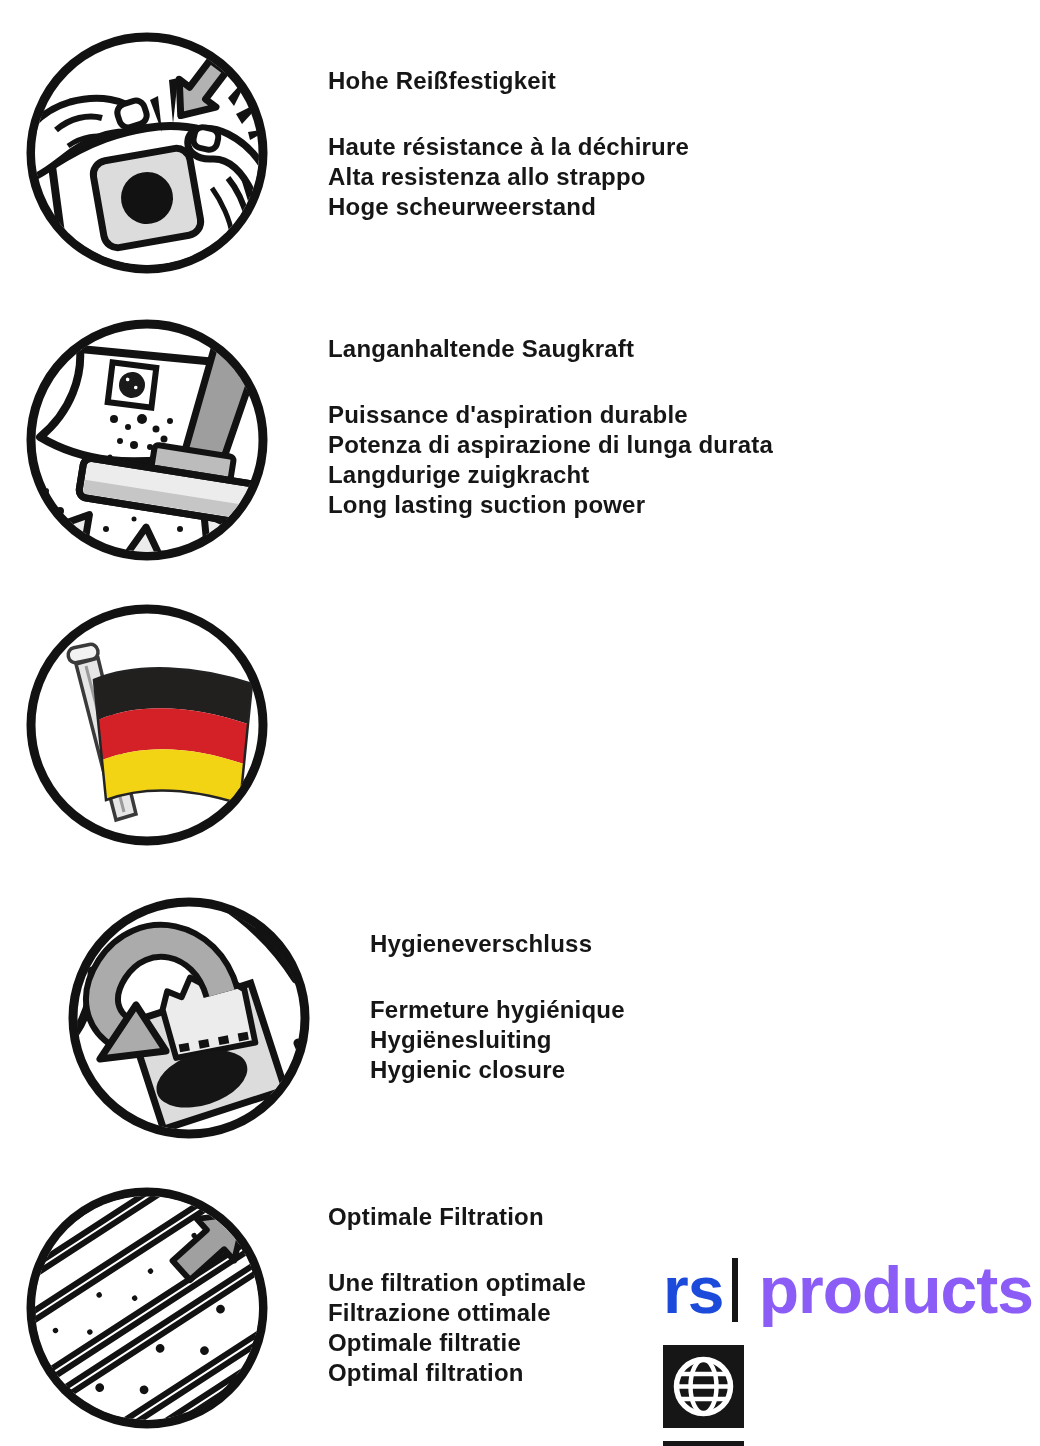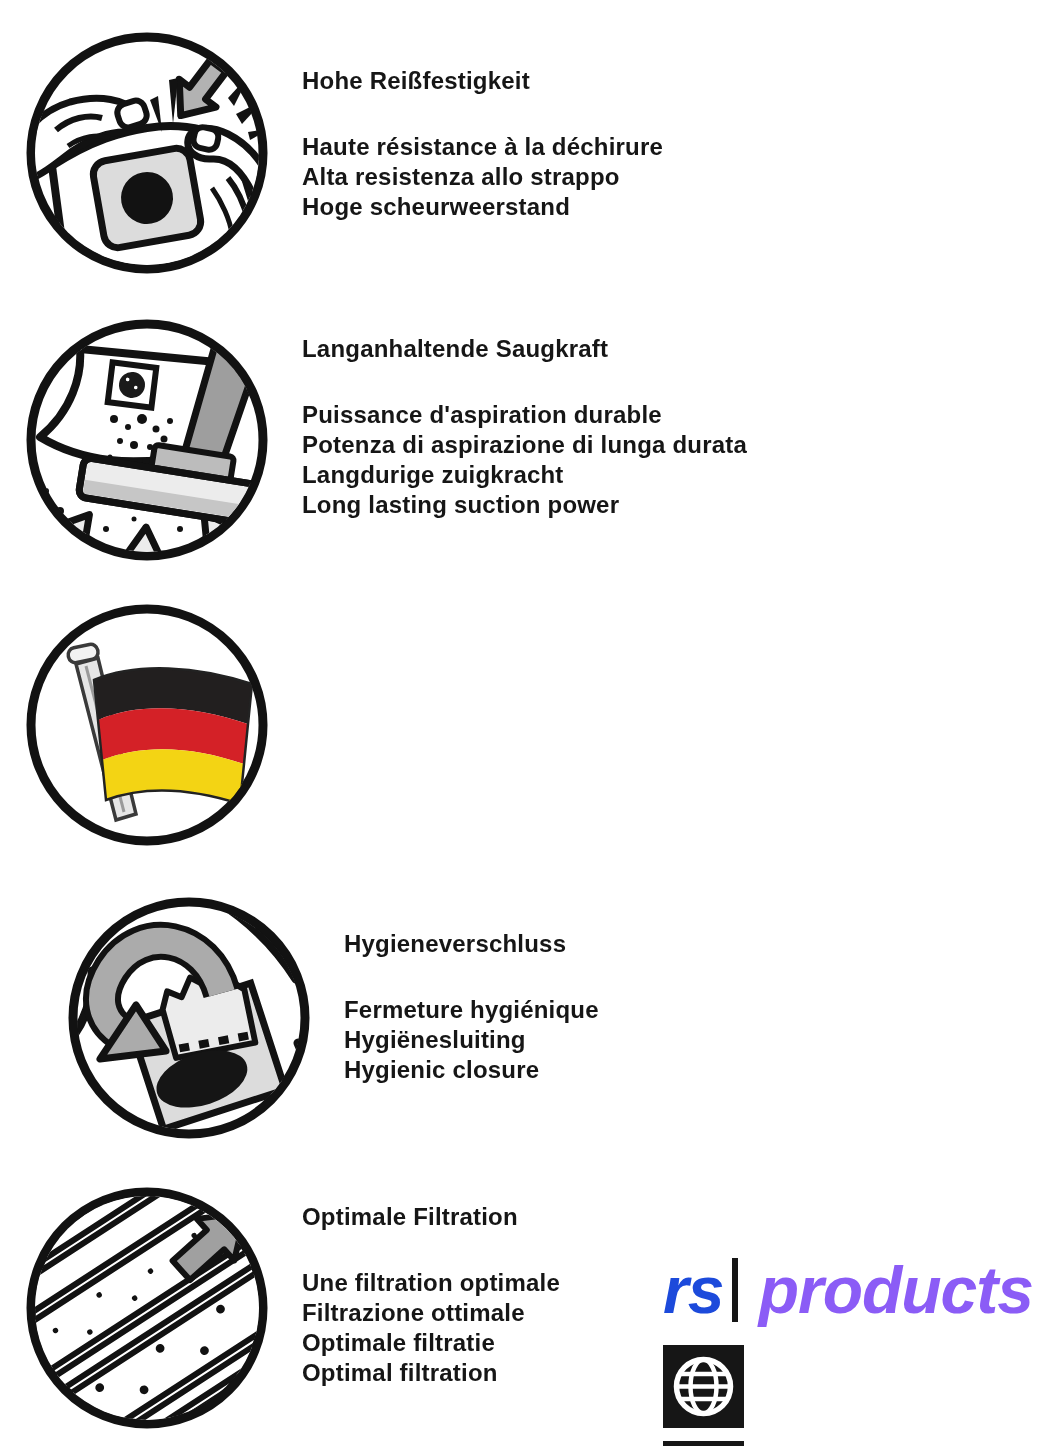--- a/index.html
+++ b/index.html
@@ -8,27 +8,27 @@
   .page { position:relative; width:1040px; height:1446px; background:#ffffff; overflow:hidden; }
 
   .feature { position:absolute; left:0; width:1040px; height:250px; }
   .f1 { top:28px;  --tt:40px; }
   .f2 { top:315px; --tt:21px; }
   .f3 { top:600px; --tt:20px; }
   .f4 { top:893px;margin-left:42px; --tt:38px; }
   .f5 { top:1183px;padding-left:28px; --tt:21px; }
 
   .circle-icon { position:absolute; left:22px; top:0; width:250px; height:250px; }
-  .feature-text { position:absolute; left:302px; top:var(--tt); width:480px; }
+  .feature-text { position:absolute; left:328px; top:var(--tt); width:480px; }
   .feature-title { font-size:24px; font-weight:bold; line-height:26px; letter-spacing:0.2px; }
   .feature-lines { margin-top:38px; }
   .feature-lines p { font-size:24px; font-weight:bold; line-height:30px; letter-spacing:0.2px; }
 
   .brand { position:absolute; left:663px; top:1248px; width:370px; }
-  .logo { display:flex; align-items:center; height:84px; gap:9px;font-style:italic; }
+  .logo { display:flex; align-items:center; height:84px; gap:9px; }
   .logo .word { font-size:66px; font-weight:bold; letter-spacing:-1px; color:#1c4adb; }
   .logo-bar { display:inline-block; width:6px; height:64px; background:#161616; }
   .brand-icons { display:flex; gap:13px; margin-top:13px;flex-direction:column; }
   .tile { width:81px; height:83px; background:#161616; }
   .tile svg { display:block; }
 </style>
 </head>
 <body>
 
 <div class="page">

